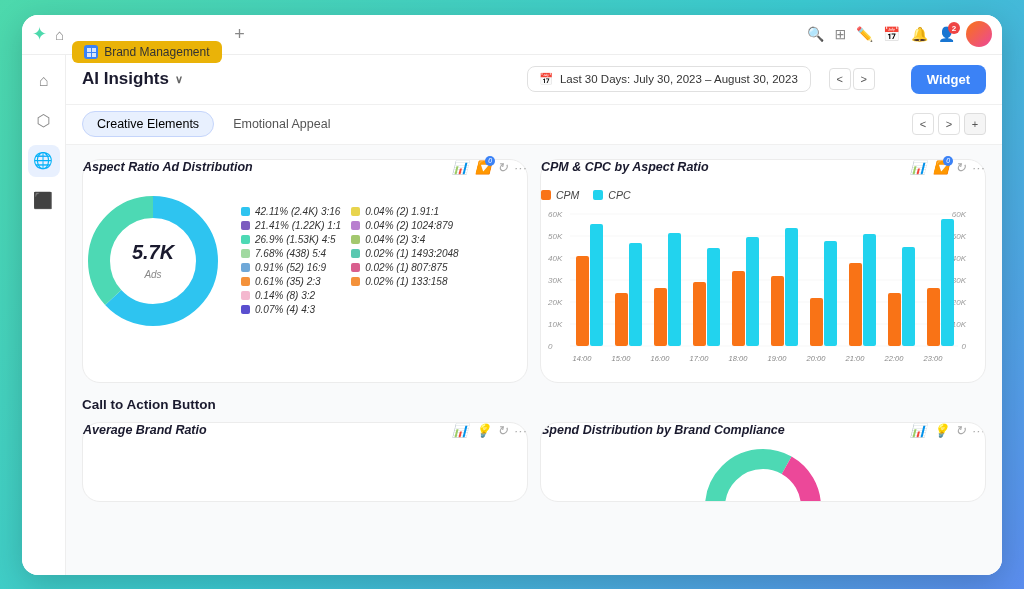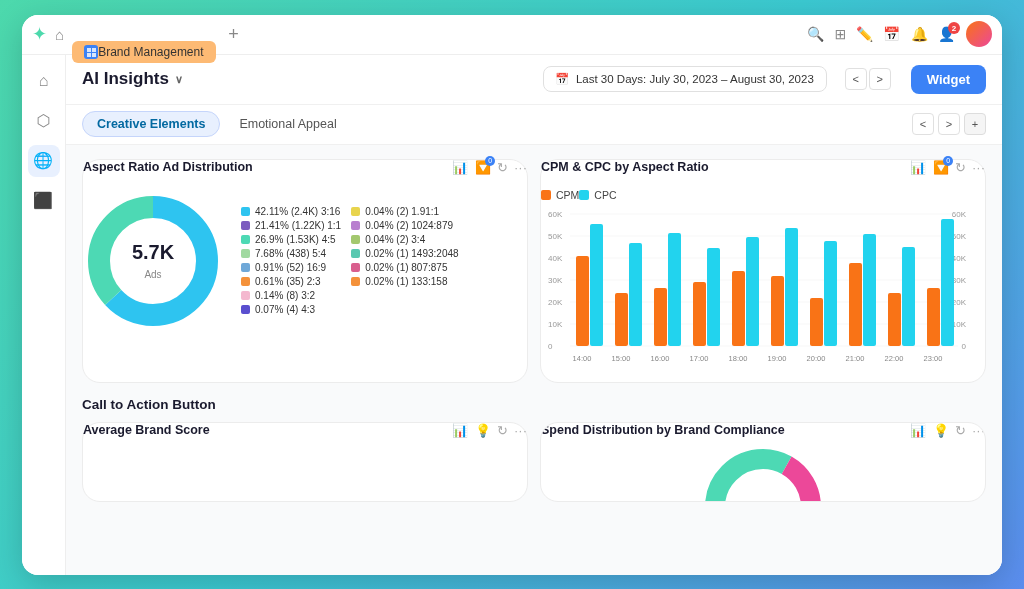--- a/index.html
+++ b/index.html
@@ -76,44 +76,44 @@
     }
     .widget-btn {
       background: #3b82f6;
       color: #fff;
       border: none;
       border-radius: 8px;
       padding: 7px 16px;
       font-size: 13px;
       font-weight: 600;
       cursor: pointer;
-      margin-left: 8px;
+      margin-left: 24px;
     }
     
     .tabs-bar {
       height: 40px;
       display: flex;
       align-items: center;
       padding: 0 16px;
       border-bottom: 1px solid #f0f0f0;
       gap: 4px;
     }
     .tab-item {
       padding: 5px 14px;
       border-radius: 20px;
       font-size: 12.5px;
       cursor: pointer;
       color: #555;
       border: 1px solid transparent;
     }
     .tab-item.active {
       background: #e8f0fe;
-      color: #0369a1;
+      color: #000000;
       border-color: #c5d5fb;
-      font-weight: 700;
+      font-weight: 400;
     }
     .tabs-right {
       margin-left: auto;
       display: flex;
       gap: 4px;
     }
     .tabs-right button {
       background: none;
       border: 1px solid #e0e0e0;
       border-radius: 4px;
@@ -144,20 +144,21 @@
       display: grid;
       grid-template-columns: 1fr 1fr;
       gap: 12px;
       margin-bottom: 14px;
     }
     .card {
       background: #fff;
       border-radius: 18px;
       border: 1px solid #ececec;
       min-height: 200px;
+      font-style: italic;
     }
     .card-header {
       display: flex;
       align-items: center;
       margin-bottom: 10px;
     }
     .card-title {
       font-size: 12.5px;
       font-weight: 600;
       color: #1a1a2e;
@@ -224,20 +225,21 @@
       height: 9px;
       border-radius: 2px;
       flex-shrink: 0;
     }
     
     .bar-chart-area {
       padding: 4px 0;
     }
     .chart-legend {
       display: flex;
+      gap: 14px;
       margin-bottom: 8px;
     }
     .chart-legend-item {
       display: flex;
       align-items: center;
       gap: 5px;
       font-size: 10.5px;
       color: #444;
     }
     .chart-legend-dot {
@@ -248,21 +250,21 @@
   </style>
 </head>
 <body>
 
 <div class="app-container">
 
   <div style="display:flex; flex-direction:column; flex:1; min-width:0;">
     <div style="height:40px; background:#fff; border-bottom:1px solid #eee; display:flex; align-items:center; padding:0 10px; gap:6px; flex-shrink:0;">
       <span style="font-size:18px; color:#4dd9ac; margin-right:2px;">✦</span>
       <span style="font-size:15px; color:#888; cursor:pointer; margin-right:2px;">⌂</span>
-      <div style="background:#fdba74; border-radius:6px; padding:4px 12px; font-size:12px; color:#333; display:flex; align-items:center; margin-top:36px;">
+      <div style="background:#eab308; border-radius:6px; padding:4px 12px; font-size:12px; color:#333; display:flex; align-items:center; gap:6px;margin-top:36px;">
         <span style="width:14px; height:14px; background:#3b82f6; border-radius:3px; display:inline-flex; align-items:center; justify-content:center;">
           <svg width="9" height="9" viewBox="0 0 9 9">
               <rect width="4" height="4" fill="#fff" opacity="0.8"></rect>
               <rect x="5" width="4" height="4" fill="#fff" opacity="0.8"></rect>
               <rect y="5" width="4" height="4" fill="#fff" opacity="0.8"></rect>
               <rect x="5" y="5" width="4" height="4" fill="#fff" opacity="0.8"></rect>
             </svg>
         </span>
         <span>Brand Management</span>
       </div>
@@ -516,21 +518,21 @@
               </div>
             </div>
           </div>
 
           <div>
             <div class="section-title">Call to Action Button</div>
             <div class="cards-row" style="margin-bottom:0;">
 
               <div class="card" style="min-height:80px; height:80px;">
                 <div class="card-header">
-                  <span class="card-title">Average Brand Score</span>
+                  <span class="card-title">Average Brand Ratio</span>
                   <div class="card-icons">
                     <span>📊</span>
                     <span>💡</span>
                     <span>↻</span>
                     <span>···</span>
                   </div>
                 </div>
               </div>
 
               <div class="card" style="min-height:80px; height:80px; overflow:hidden; position:relative;">

